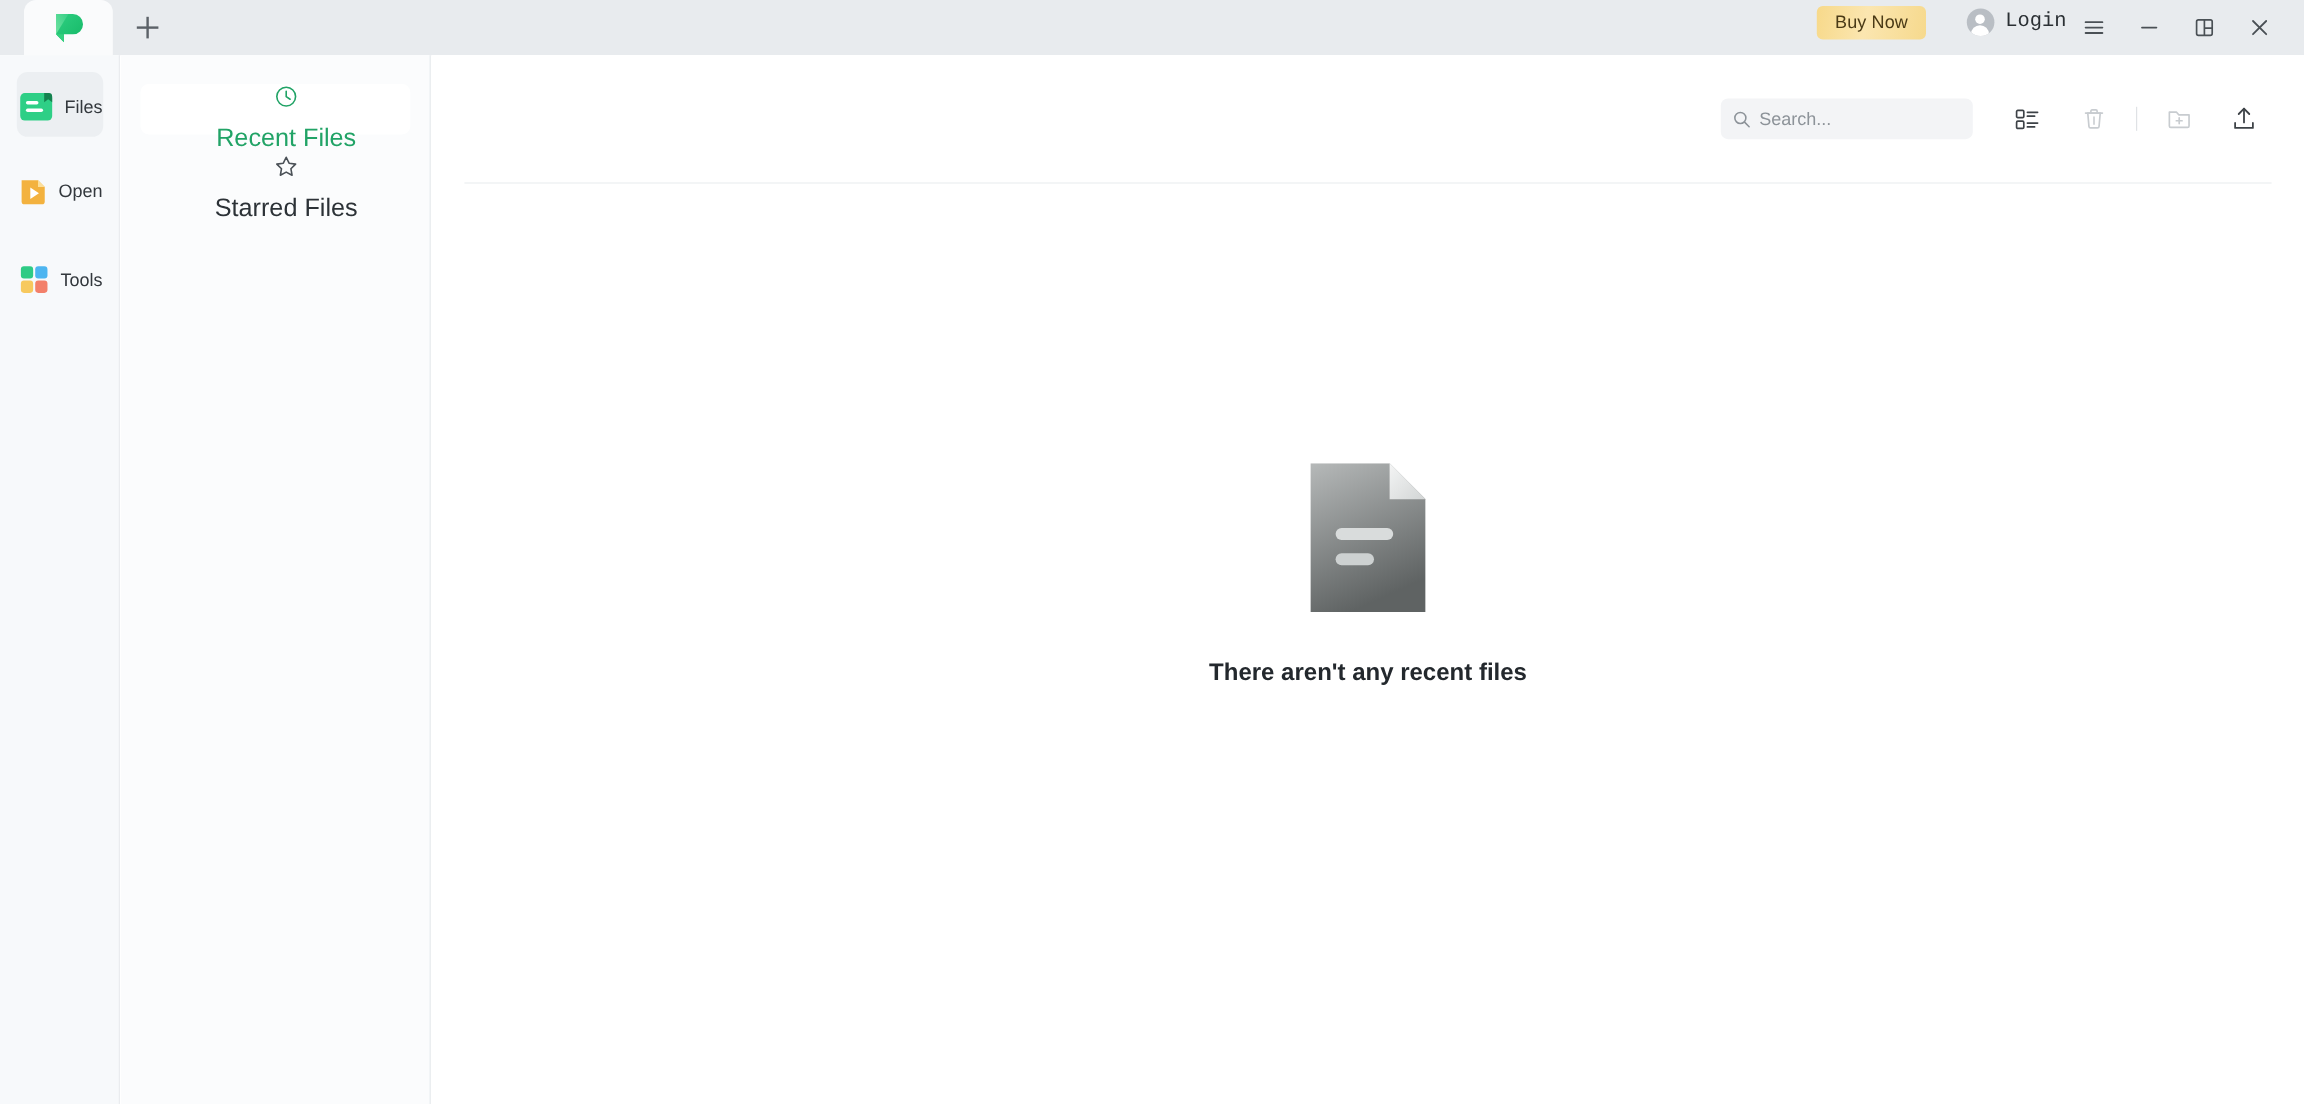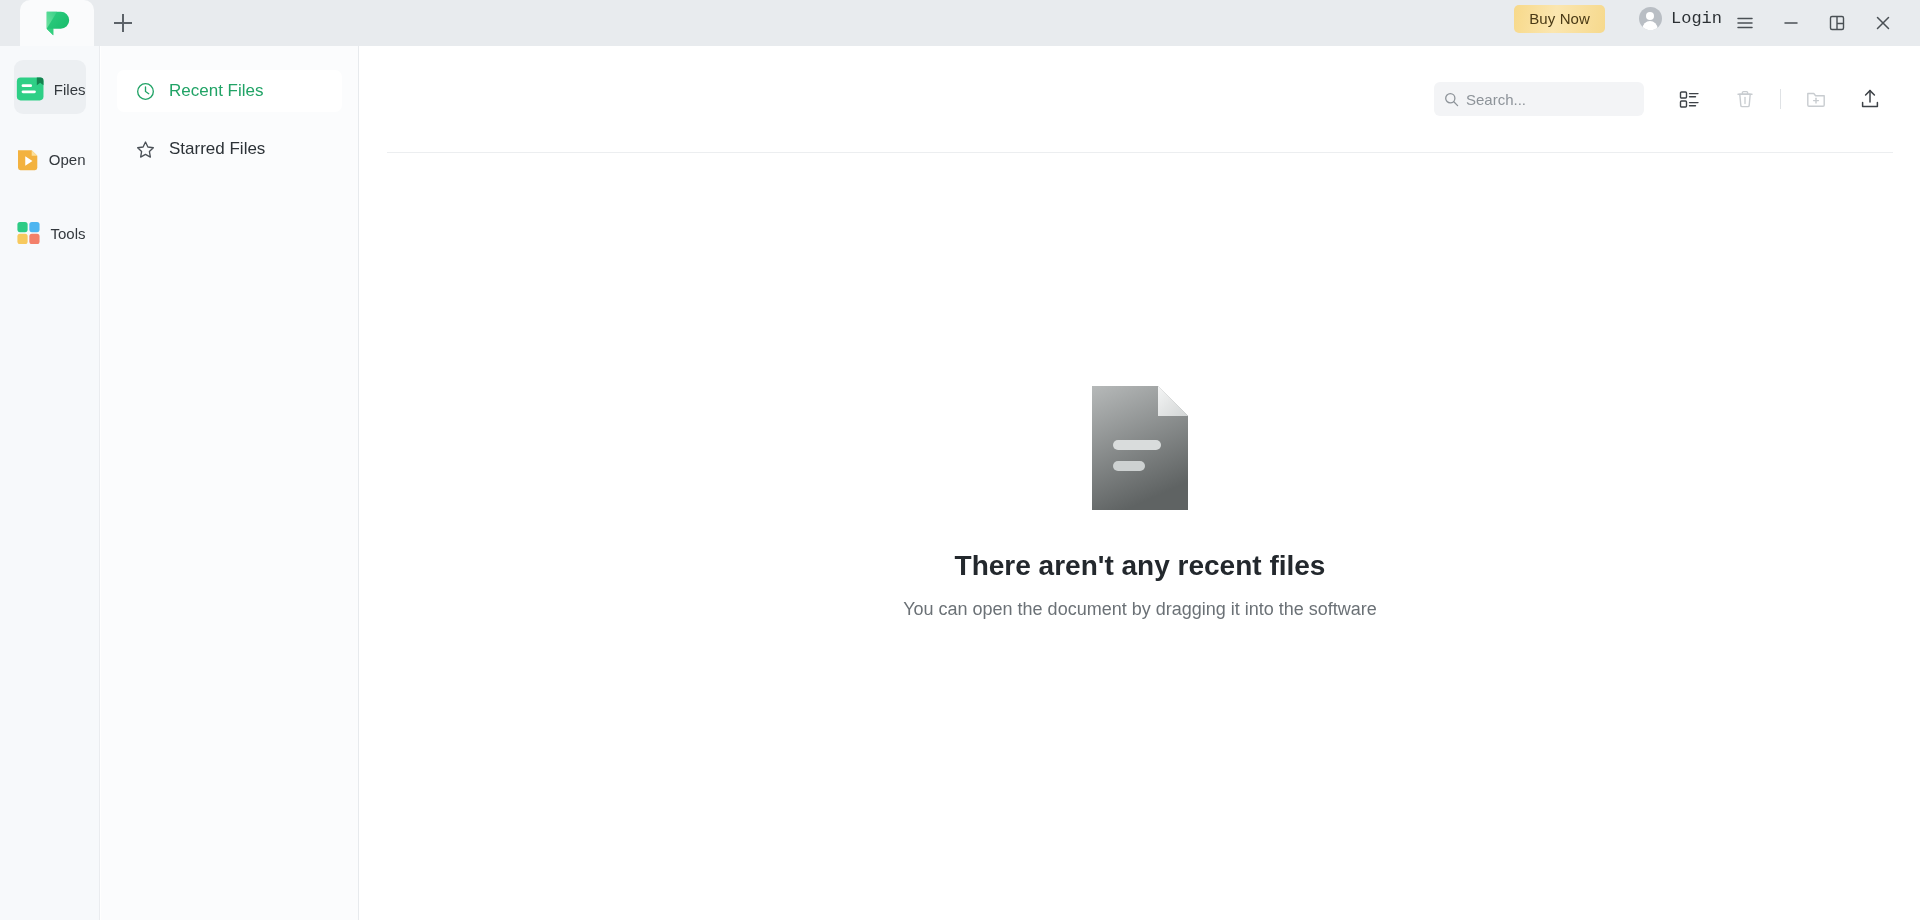--- a/index.html
+++ b/index.html
@@ -103,21 +103,21 @@
     position: absolute; top: 46px; left: 101px;
     width: 258px; height: 874px;
     background: #fbfcfd;
     border-right: 1px solid #e7eaed;
     padding-top: 24px;
   }
   .nav-item {
     height: 42px; margin: 0 16px 16px 16px;
     display: flex; align-items: center; gap: 13px;
     padding-left: 18px; border-radius: 7px;
-    cursor: pointer; color: #2c3237; font-size: 17px;
+    cursor: pointer; color: #2c3237; font-size: 21px; flex-direction: column;
   }
   .nav-item.is-active { background: #ffffff; color: #21a366; }
   .nav-ico { width: 21px; height: 21px; flex: none; display: block; }
 
   
   .main {
     position: absolute; top: 46px; left: 360px;
     width: 1560px; height: 638px; background: #ffffff;
   }
   .toolbar {
@@ -153,21 +153,21 @@
     margin: 0 27px 0 27px;
   }
 
   
   .empty {
     margin-top: 233px;
     display: flex; flex-direction: column; align-items: center;
   }
   .empty-art { width: 96px; height: 124px; display: block; }
   .empty-title {
-    margin-top: 40px; font-size: 28px; font-weight: bold; color: #23282d;
+    margin-top: 40px; font-size: 20px; font-weight: bold; color: #23282d;
   }
   .empty-sub {
     margin-top: 17px; font-size: 18px; color: #6b7176;
   }
 </style>
 </head>
 <body>
 
 <div class="titlebar">
 
@@ -363,17 +363,16 @@
           <stop offset="1" stop-color="#d2d5d5"></stop>
         </linearGradient>
       </defs>
       <path d="M0 0 H66 L96 30 V124 H0 Z" fill="url(#docg)"></path>
       <path d="M66 0 L96 30 H66 Z" fill="url(#foldg)"></path>
       <rect x="21" y="54" width="48" height="10" rx="5" fill="#d9dcdc"></rect>
       <rect x="21" y="75" width="32" height="10" rx="5" fill="#cdd1d1"></rect>
     </svg>
 
     <div class="empty-title">There aren't any recent files</div>
-    <div class="empty-sub">You can open the document by dragging it into the software</div>
 
   </div>
 
 </div>
 
 </body></html>

